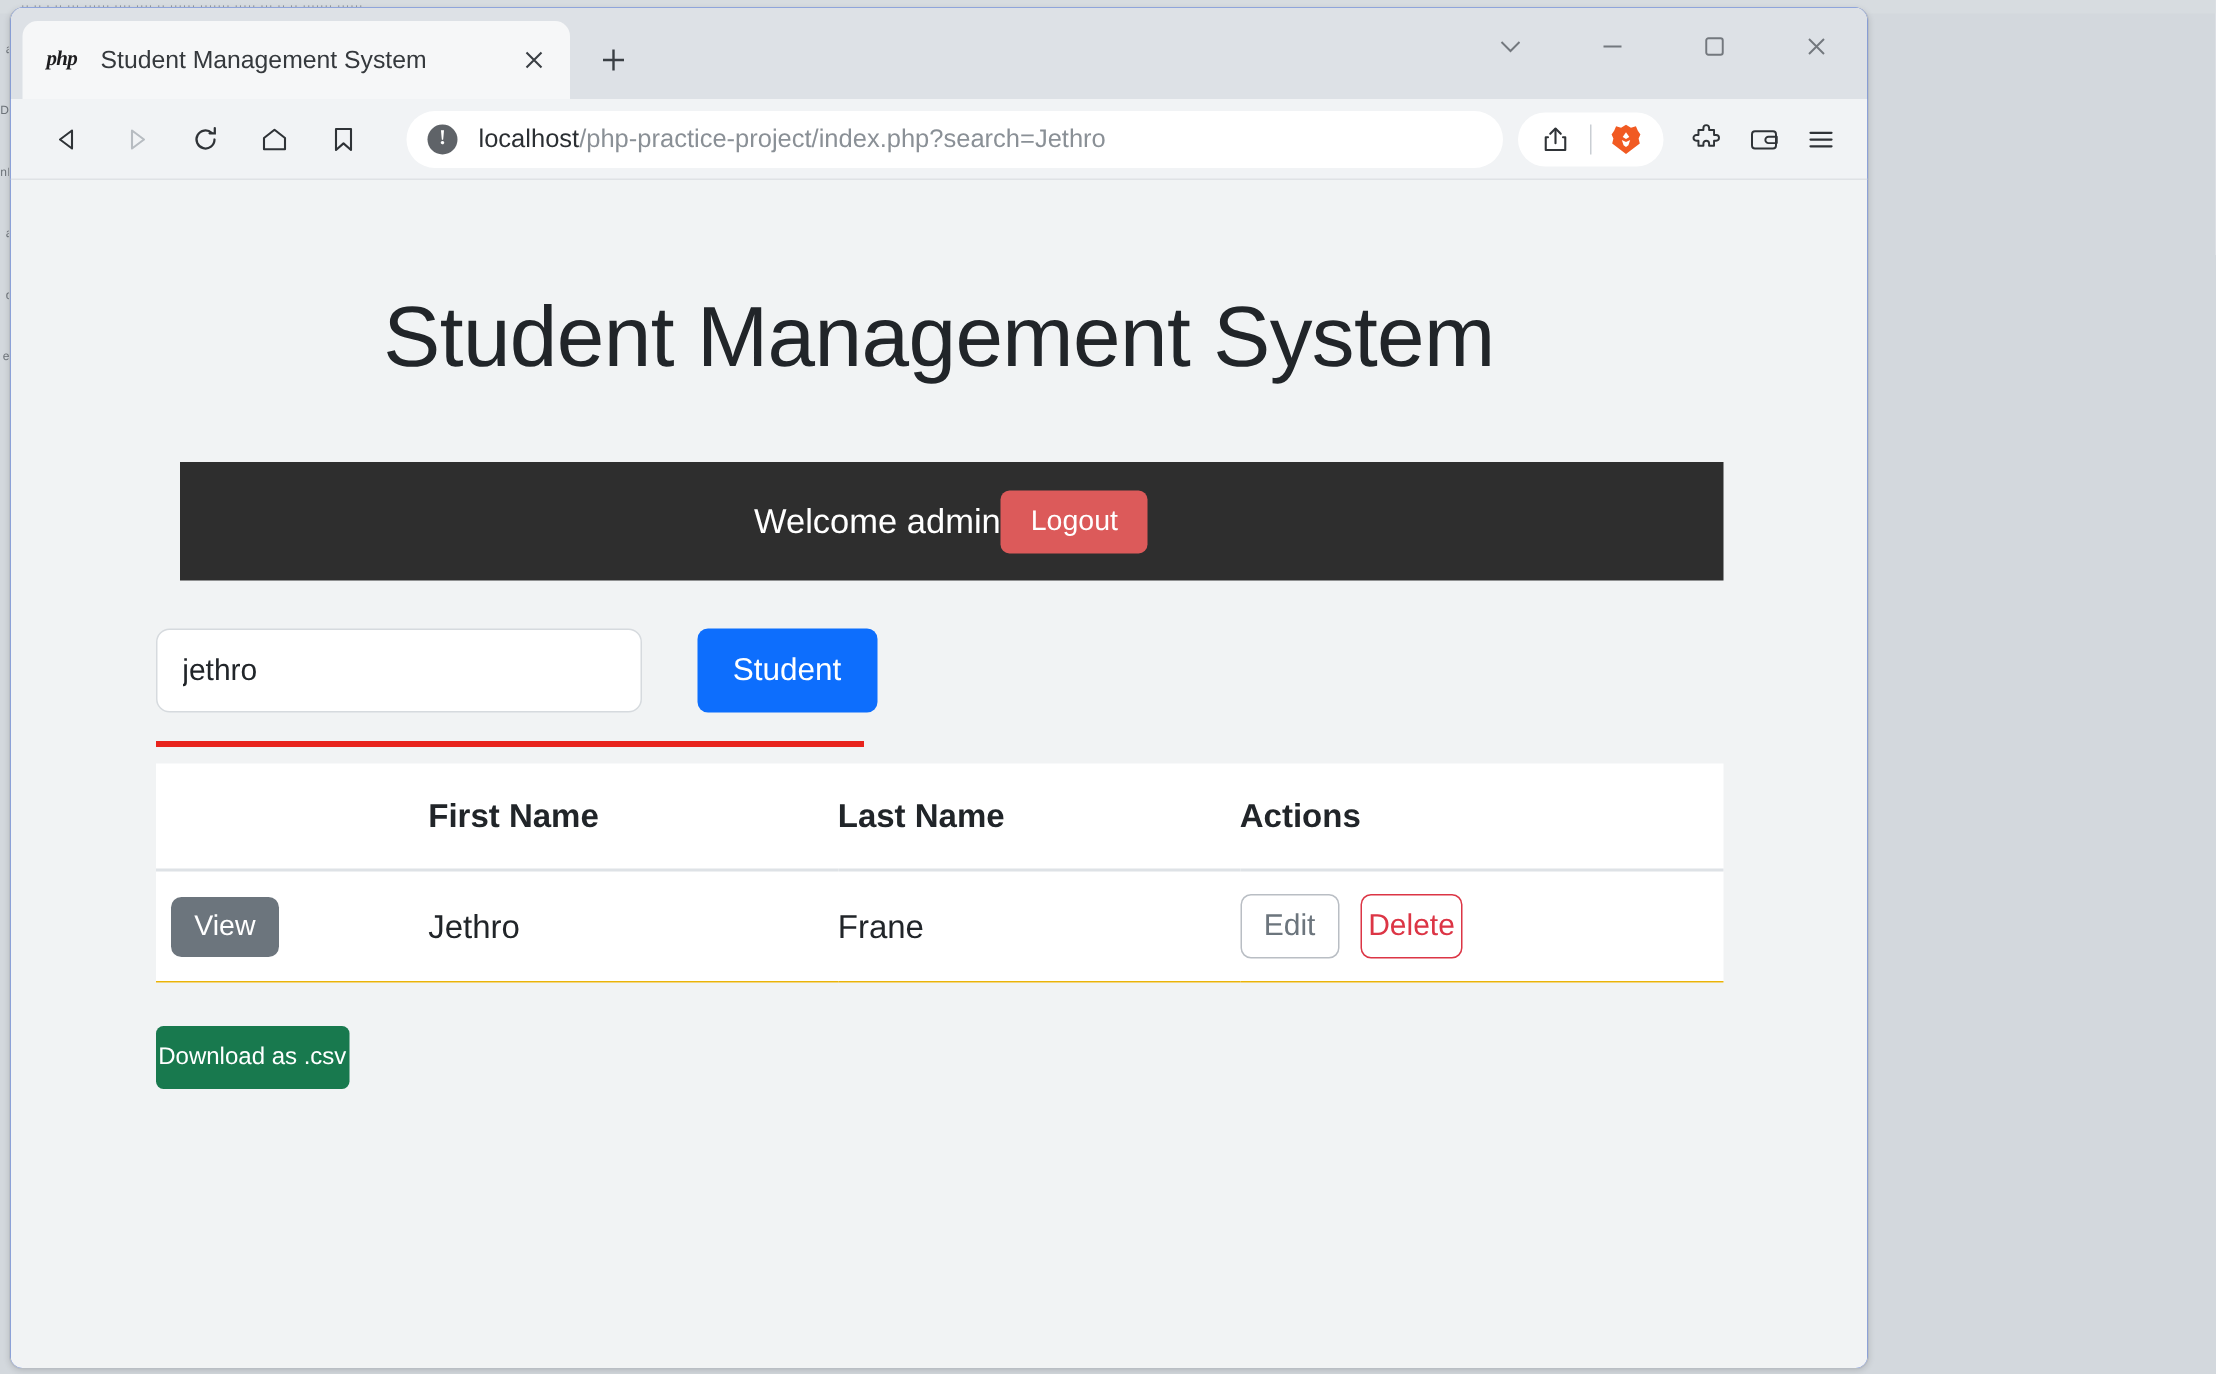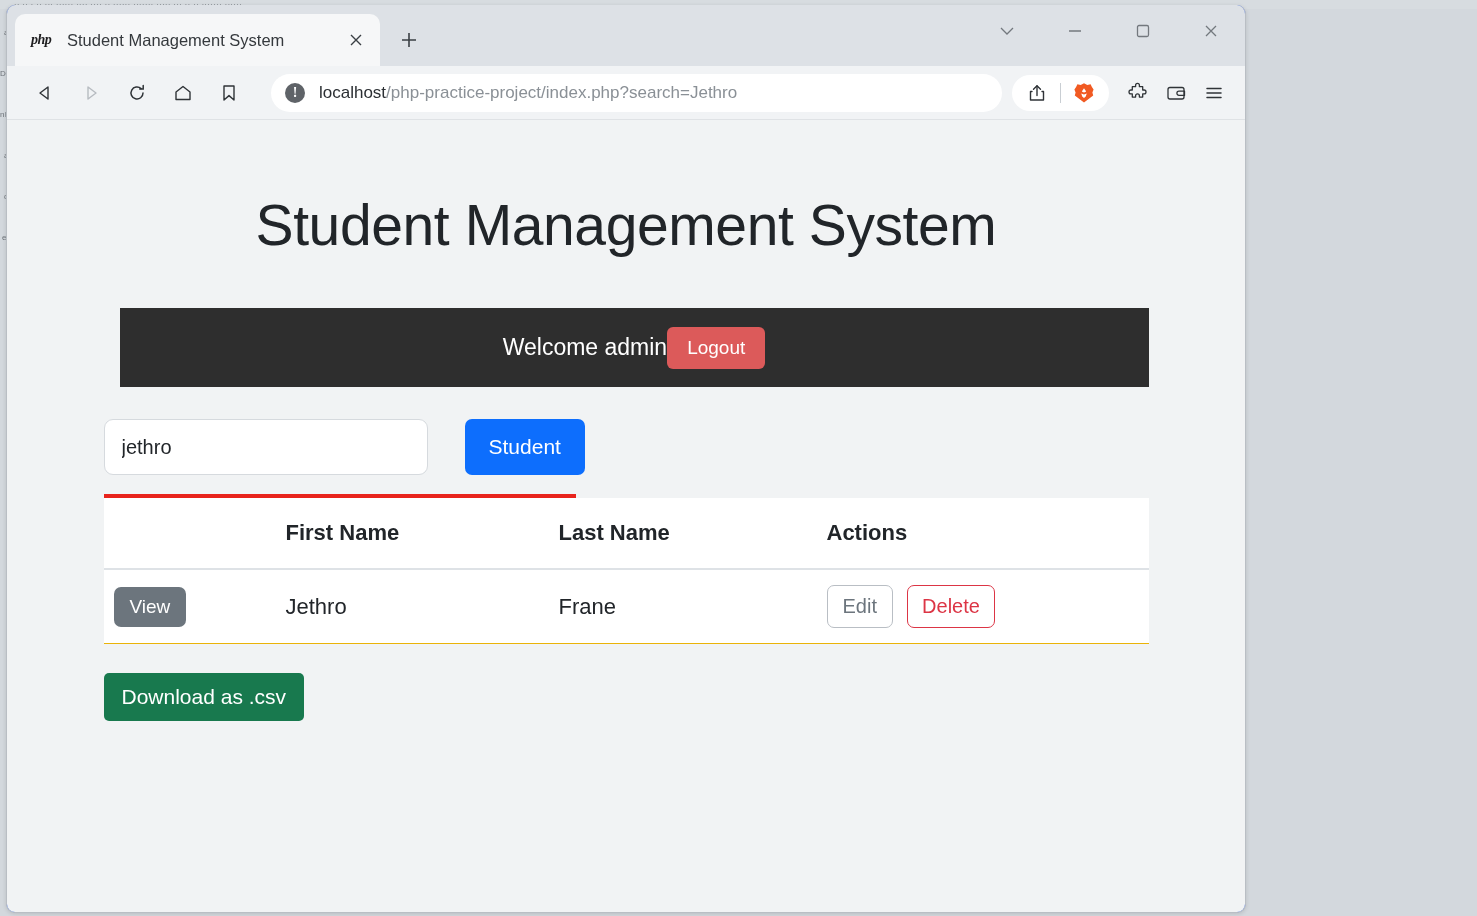--- a/index.html
+++ b/index.html
@@ -300,21 +300,21 @@
     background: #e8231c;
     border: none;
     margin-top: 19px;
   }
 
   
   #students-table {
     width: 1045px;
     border-collapse: collapse;
     background: #ffffff;
-    margin-top: 0;
+    margin-top: 11px;
     table-layout: fixed;
   }
   #students-table th {
     text-align: left;
     font-size: 22px;
     font-weight: bold;
     color: #212529;
     padding: 22px 0;
     border-bottom: 2px solid #dee2e6;
     vertical-align: middle;
@@ -351,21 +351,21 @@
     font-family: inherit;
     cursor: pointer;
     margin-right: 8px;
   }
   .btn-delete {
     background: #ffffff;
     color: #dc3545;
     border: 1px solid #dc3545;
     border-radius: 7px;
     font-size: 20px;
-    padding: 9px 14px;
+    padding: 9px 4px;
     font-family: inherit;
     cursor: pointer;
   }
 
   
   #bottom-actions {
     display: flex;
     align-items: flex-start;
     margin-top: 32px;
     gap: 8px;
@@ -378,22 +378,22 @@
     font-size: 21px;
     padding: 12px 19px;
     font-family: inherit;
     cursor: pointer;
   }
   #download-csv-btn {
     background: #18794e;
     color: #ffffff;
     border: none;
     border-radius: 5px;
-    font-size: 21px;
-    padding: 12px 18px;
+    font-size: 16px;
+    padding: 12px 2px;
     font-family: inherit;
     cursor: pointer;
     align-self: flex-start;
     margin-top: -3px;
   }
 </style>
 </head>
 <body>
 
 <div id="desktop-backdrop">

